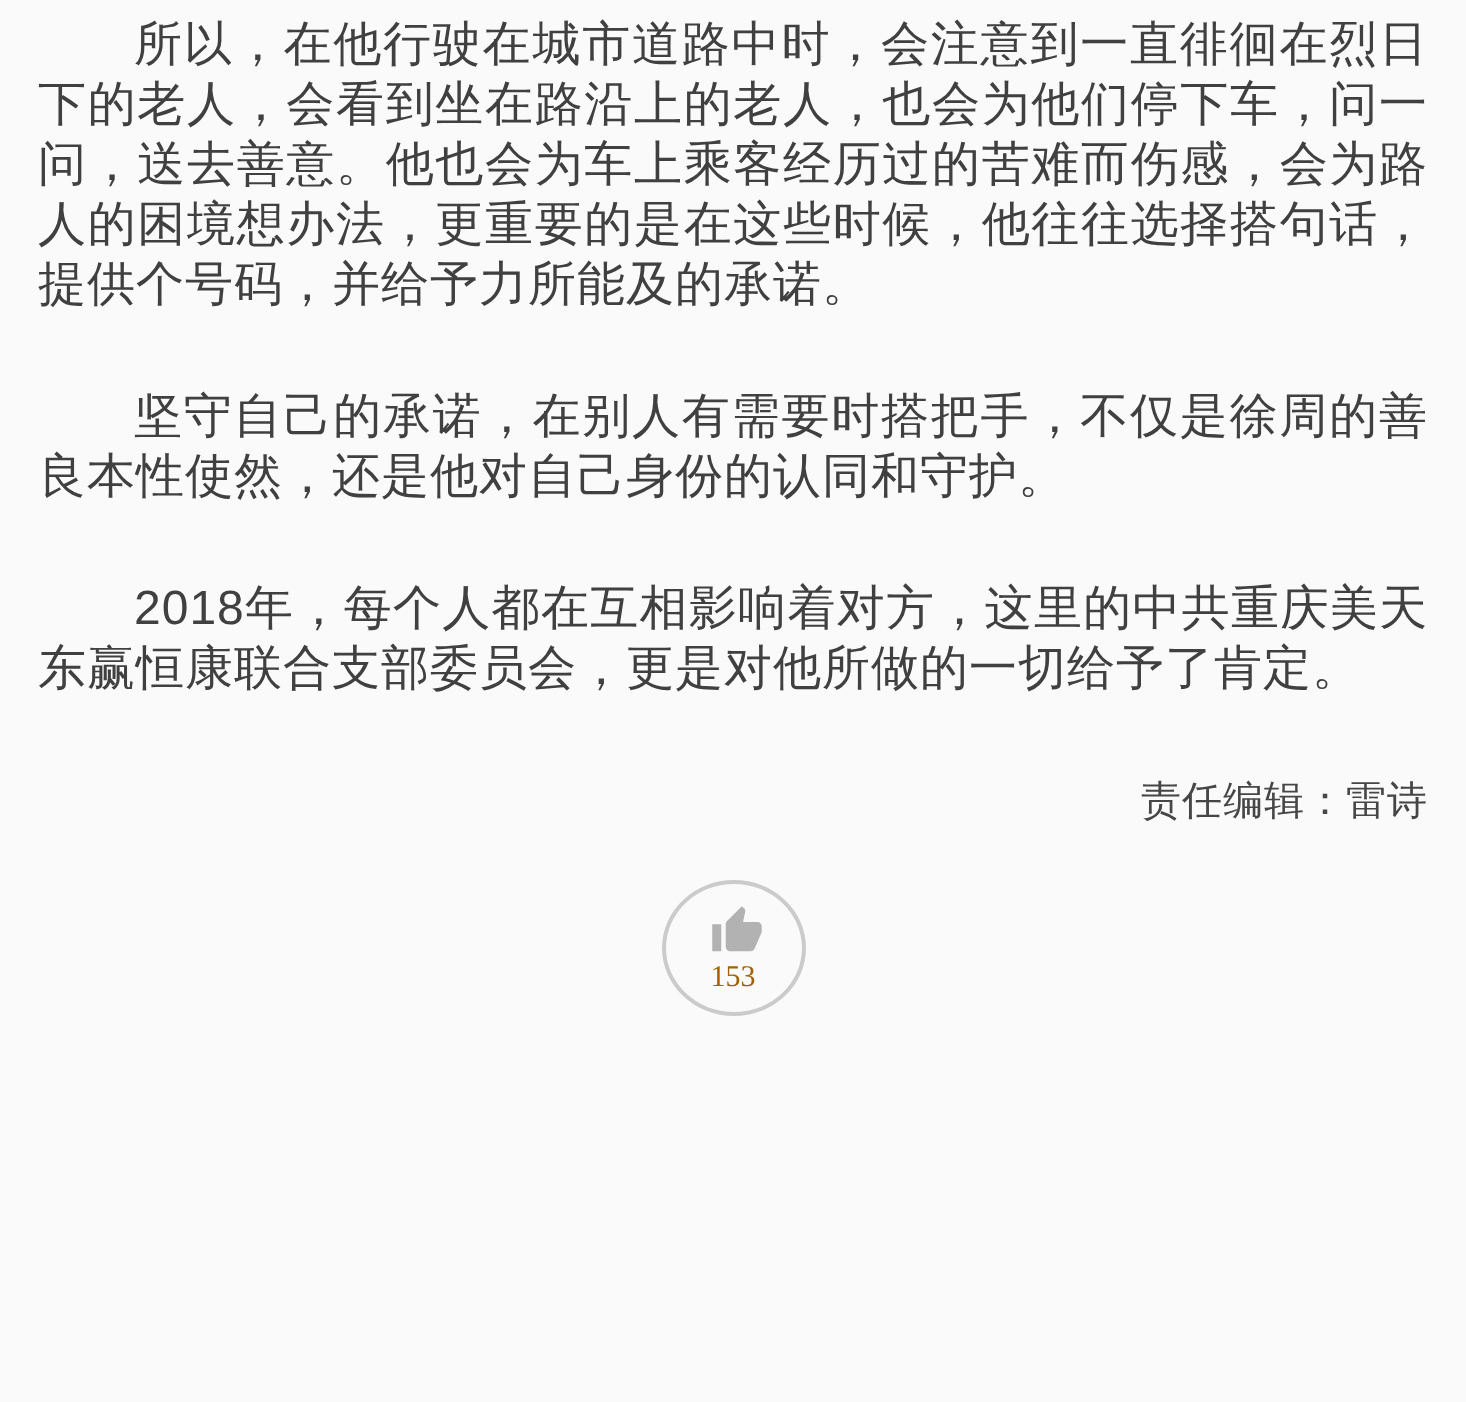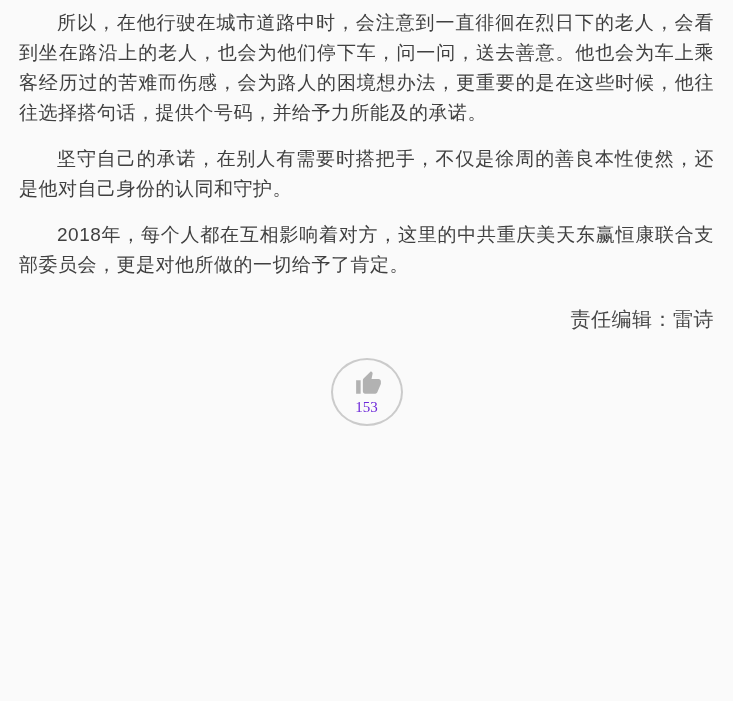--- a/index.html
+++ b/index.html
@@ -10,22 +10,22 @@
     width: 733px;
     height: 701px;
     background: #fafafa;
     overflow: hidden;
     font-family: "Liberation Sans", sans-serif;
   }
   .article {
     padding: 8px 19px 0 19px;
   }
   .article p {
-    margin: 16px 0;
-    font-size: 19px;
+    margin: 36px 0;
+    font-size: 24px;
     line-height: 30px;
     color: #404040;
     text-indent: 2em;
     text-align: justify;
     letter-spacing: 0.5px;
   }
   .article p:first-child {
     margin-top: 0;
   }
   .editor-credit {
@@ -66,21 +66,21 @@
   .thumb-icon svg {
     display: block;
     width: 100%;
     height: 100%;
     fill: #b2b2b2;
   }
   .like-count {
     font-family: "Liberation Serif", serif;
     font-size: 15px;
     line-height: 16px;
-    color: #6d28d9;
+    color: #a16207;
   }
 </style>
 </head>
 <body>
 
 <div class="article">
   <p>所以，在他行驶在城市道路中时，会注意到一直徘徊在烈日下的老人，会看到坐在路沿上的老人，也会为他们停下车，问一问，送去善意。他也会为车上乘客经历过的苦难而伤感，会为路人的困境想办法，更重要的是在这些时候，他往往选择搭句话，提供个号码，并给予力所能及的承诺。</p>
   <p>坚守自己的承诺，在别人有需要时搭把手，不仅是徐周的善良本性使然，还是他对自己身份的认同和守护。</p>
   <p>2018年，每个人都在互相影响着对方，这里的中共重庆美天东赢恒康联合支部委员会，更是对他所做的一切给予了肯定。</p>
 

